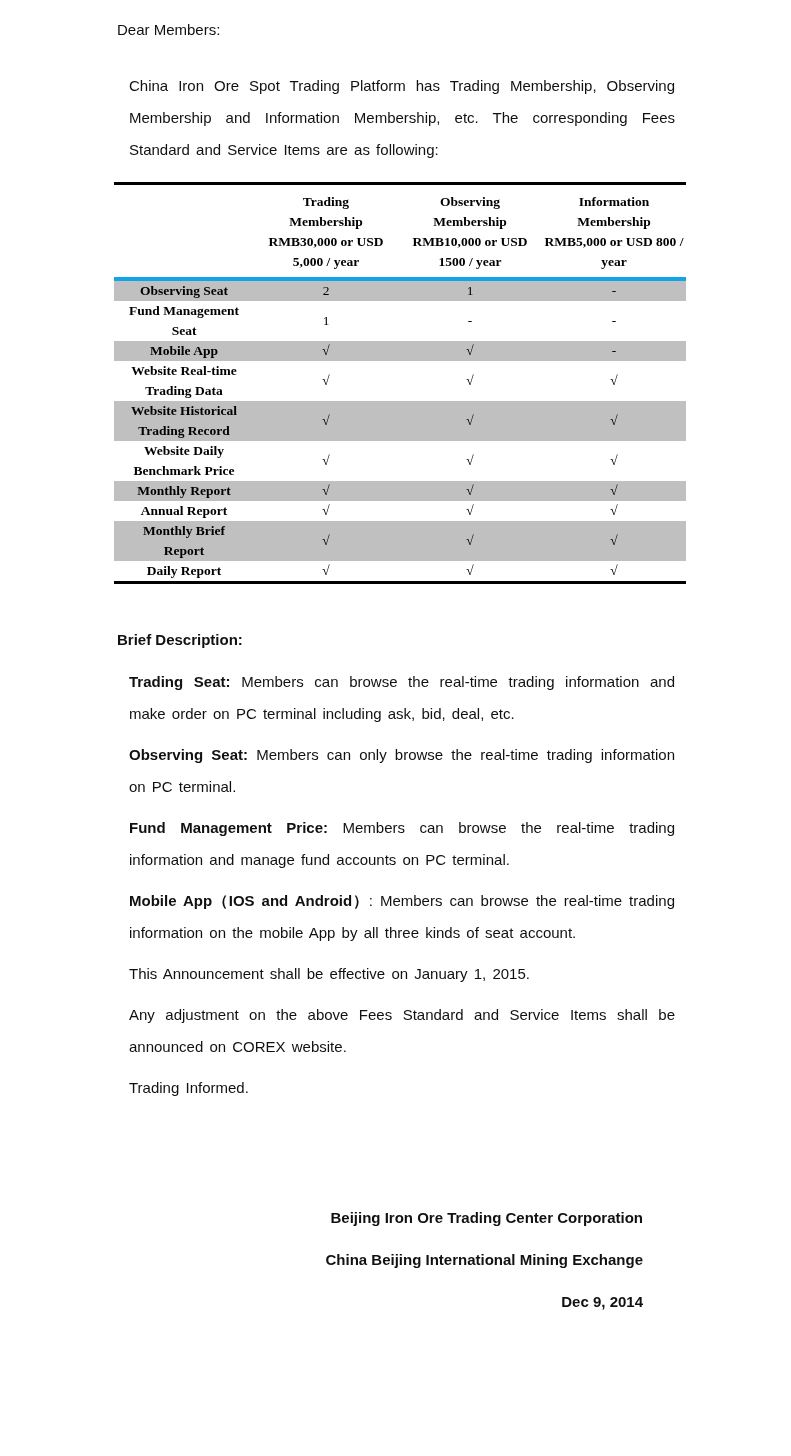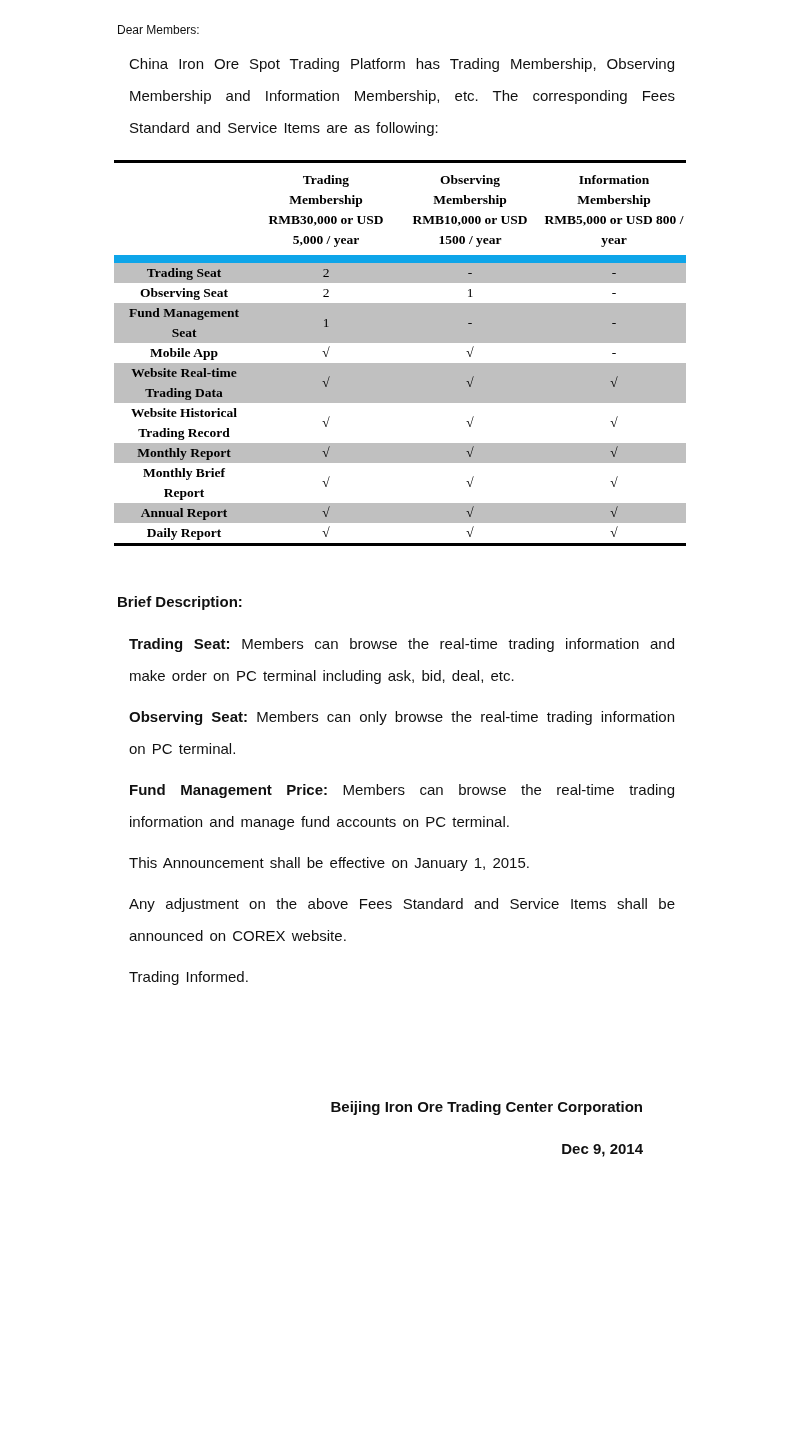--- a/index.html
+++ b/index.html
@@ -16,23 +16,23 @@
     background: #ffffff;
     overflow: hidden;
     box-sizing: border-box;
     padding-top: 14px;
   }
   .content {
     margin-left: 117px;
     width: 558px;
   }
   .salutation {
-    font-size: 12px;
-    line-height: 32px;
-    margin: 0 0 2px 0;
+    font-size: 15px;
+    line-height: 32px;
+    margin: 0 0 24px 0;
   }
   .para {
     font-size: 15px;
     line-height: 32px;
     text-align: justify;
     word-spacing: 2px;
     margin: 0 0 9px 12px;
   }
   .para .lead { font-weight: bold; }
   .section-heading {
@@ -48,21 +48,21 @@
     border-collapse: collapse;
     border-top: 3px solid #000000;
     border-bottom: 3px solid #000000;
     font-family: "Liberation Serif", serif;
     font-size: 13.5px;
     color: #000000;
     table-layout: fixed;
   }
   table.fees col.c-label { width: 140px; }
   table.fees thead th {
-    border-bottom: 8px solid #0ea5e9;
+    border-bottom: 4px solid #0ea5e9;
     font-weight: bold;
     vertical-align: top;
     padding: 7px 2px 5px 2px;
     text-align: center;
   }
   .th-name  { line-height: 20px; max-width: 104px; margin: 0 auto; }
   .th-price { line-height: 20px; max-width: 142px; margin: 0 auto; }
   table.fees tbody td {
     text-align: center;
     vertical-align: middle;
@@ -115,26 +115,20 @@
             <div class="th-price">RMB10,000 or USD 1500 / year</div>
           </th>
           <th>
             <div class="th-name">Information Membership</div>
             <div class="th-price">RMB5,000 or USD 800 / year</div>
           </th>
         </tr>
       </thead>
       <tbody>
           <tr>
-            <td class="row-label">Trading Seat</td>
-            <td class="row-value">2</td>
-            <td class="row-value">-</td>
-            <td class="row-value">-</td>
-          </tr>
-          <tr>
             <td class="row-label">Observing Seat</td>
             <td class="row-value">2</td>
             <td class="row-value">1</td>
             <td class="row-value">-</td>
           </tr>
           <tr>
             <td class="row-label">Fund Management Seat</td>
             <td class="row-value">1</td>
             <td class="row-value">-</td>
             <td class="row-value">-</td>
@@ -151,33 +145,39 @@
             <td class="row-value">√</td>
             <td class="row-value">√</td>
           </tr>
           <tr>
             <td class="row-label">Website Historical Trading Record</td>
             <td class="row-value">√</td>
             <td class="row-value">√</td>
             <td class="row-value">√</td>
           </tr>
           <tr>
+            <td class="row-label">Website Daily Benchmark Price</td>
+            <td class="row-value">√</td>
+            <td class="row-value">√</td>
+            <td class="row-value">√</td>
+          </tr>
+          <tr>
             <td class="row-label">Monthly Report</td>
             <td class="row-value">√</td>
             <td class="row-value">√</td>
             <td class="row-value">√</td>
           </tr>
           <tr>
+            <td class="row-label">Annual Report</td>
+            <td class="row-value">√</td>
+            <td class="row-value">√</td>
+            <td class="row-value">√</td>
+          </tr>
+          <tr>
             <td class="row-label">Monthly Brief Report</td>
-            <td class="row-value">√</td>
-            <td class="row-value">√</td>
-            <td class="row-value">√</td>
-          </tr>
-          <tr>
-            <td class="row-label">Annual Report</td>
             <td class="row-value">√</td>
             <td class="row-value">√</td>
             <td class="row-value">√</td>
           </tr>
           <tr>
             <td class="row-label">Daily Report</td>
             <td class="row-value">√</td>
             <td class="row-value">√</td>
             <td class="row-value">√</td>
           </tr>
@@ -185,26 +185,28 @@
     </table>
 
     <p class="section-heading">Brief Description:</p>
 
     <p class="para"><span class="lead">Trading Seat:</span><span> Members can browse the real-time trading information and make order on PC terminal including ask, bid, deal, etc.</span></p>
 
     <p class="para"><span class="lead">Observing Seat:</span><span> Members can only browse the real-time trading information on PC terminal.</span></p>
 
     <p class="para"><span class="lead">Fund Management Price:</span><span> Members can browse the real-time trading information and manage fund accounts on PC terminal.</span></p>
 
+    <p class="para"><span class="lead">Mobile App（IOS and Android）</span><span>: Members can browse the real-time trading information on the mobile App by all three kinds of seat account.</span></p>
 
     <p class="para"><span class="lead"></span><span>This Announcement shall be effective on January 1, 2015.</span></p>
 
     <p class="para"><span class="lead"></span><span>Any adjustment on the above Fees Standard and Service Items shall be announced on COREX website.</span></p>
 
     <p class="para"><span class="lead"></span><span>Trading Informed.</span></p>
 
     <div class="signature">
       <p>Beijing Iron Ore Trading Center Corporation</p>
+      <p>China Beijing International Mining Exchange</p>
       <p>Dec 9, 2014</p>
     </div>
 
   </div>
 </div>
 
 </body></html>

